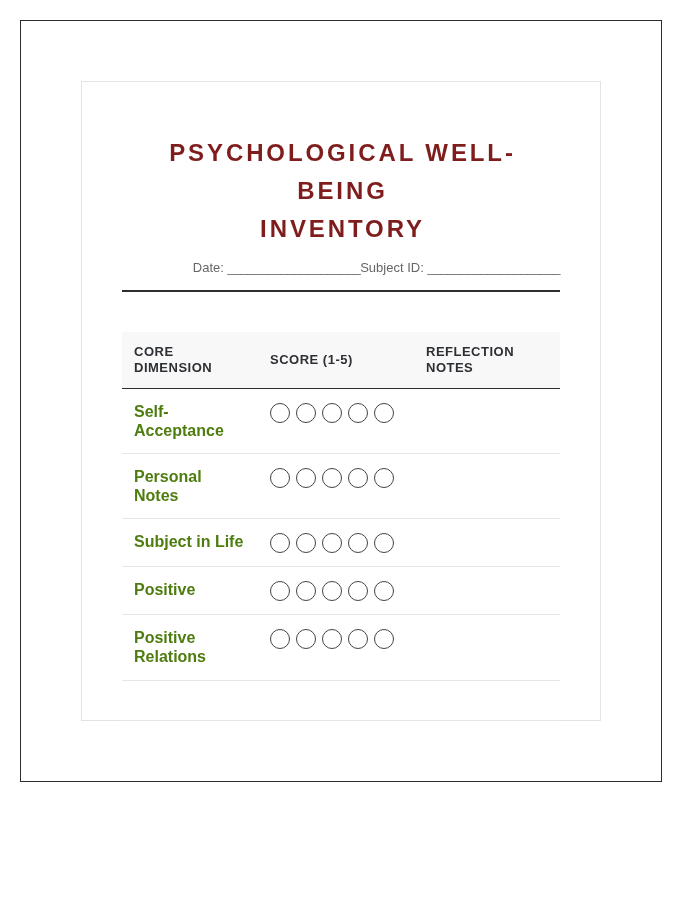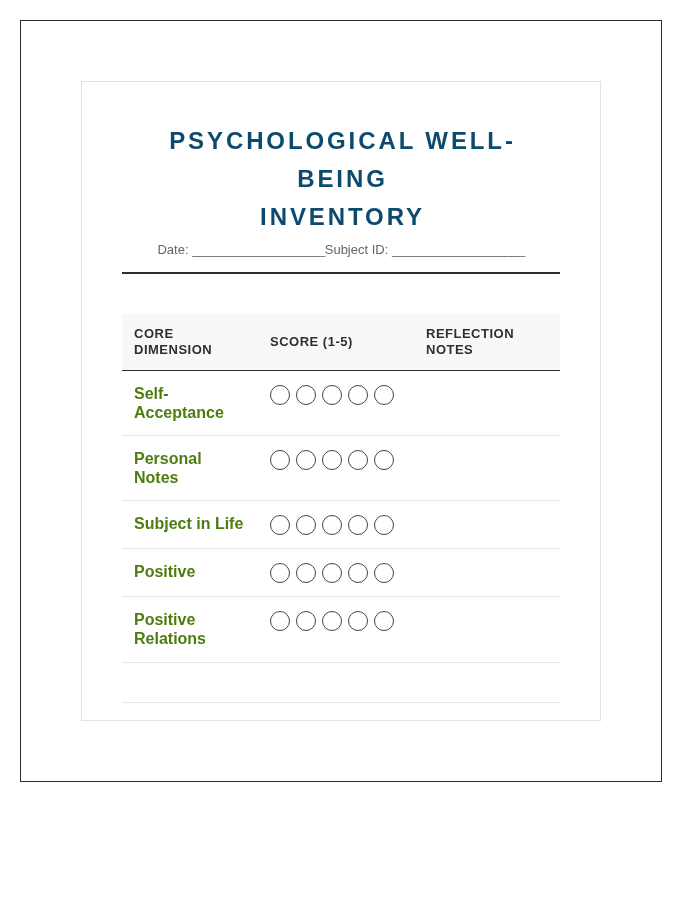--- a/index.html
+++ b/index.html
@@ -29,32 +29,32 @@
     border: 1px solid #e3e3e3;
     background: #ffffff;
   }
   .content {
     position: absolute;
     left: 122px;
     top: 122px;
     width: 438px;
   }
   .title {
-    margin: 0;
+    margin: 12px;
     text-align: center;
     font-size: 24px;
     font-weight: bold;
     letter-spacing: 2.9px;
     line-height: 38px;
-    color: #0c4a6e;
+    color: #7f1d1d;
     padding-left: 3px;
   }
   .meta-row {
     display: flex;
-    justify-content: center;
+    justify-content: flex-end;
     margin-top: 6px;
     font-size: 13px;
     color: #666666;
     line-height: 16px;
     white-space: nowrap;
   }
   .meta-field .blank {
     color: #666666;
     letter-spacing: -0.6px;
   }

